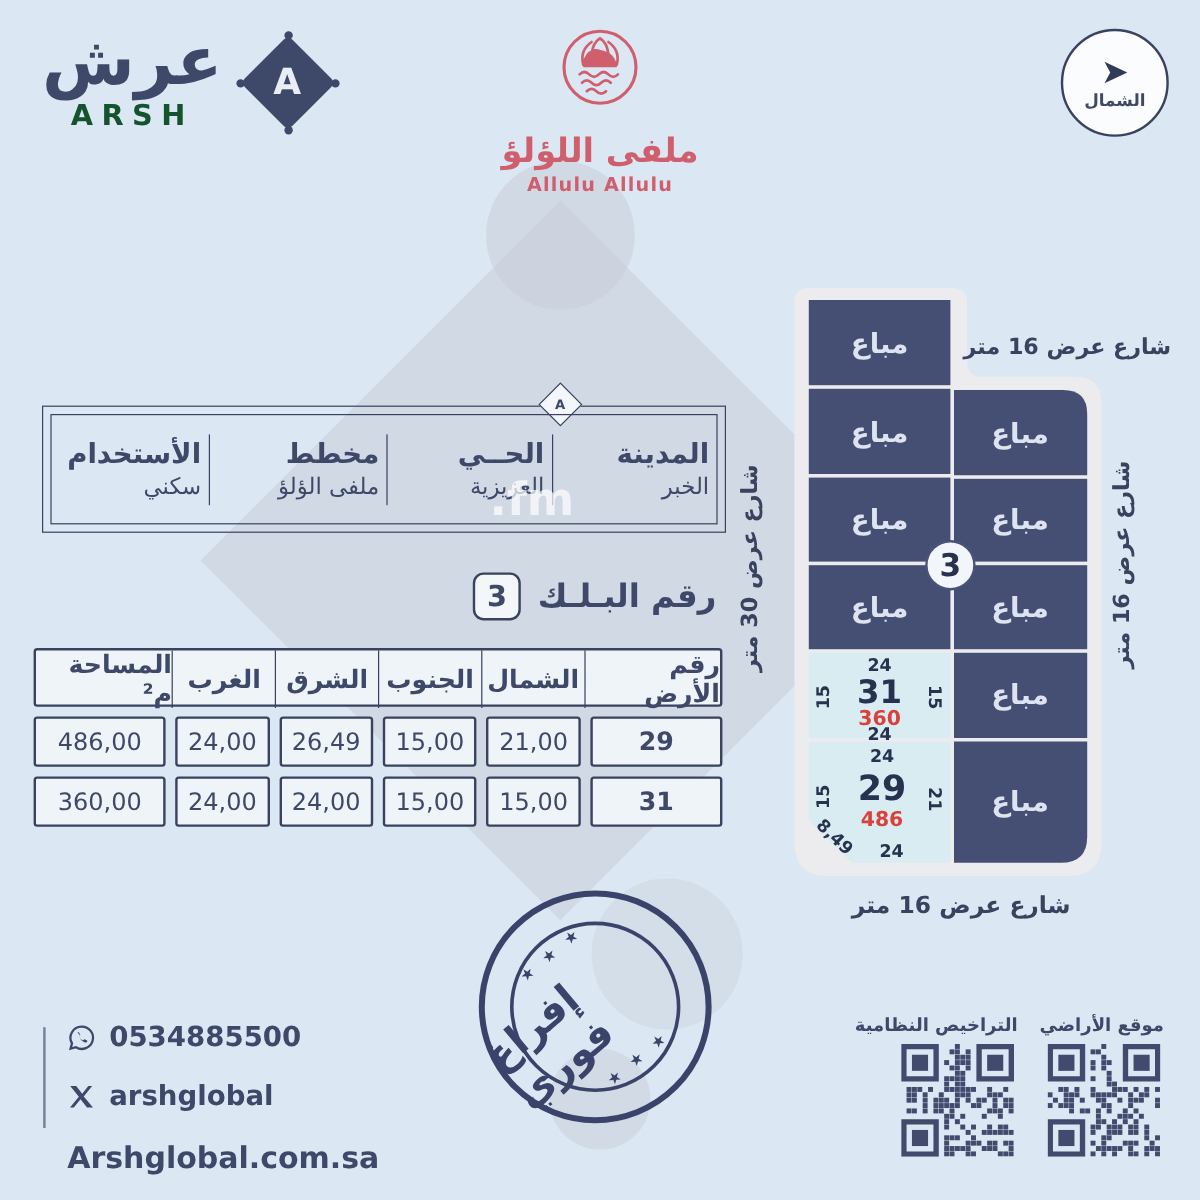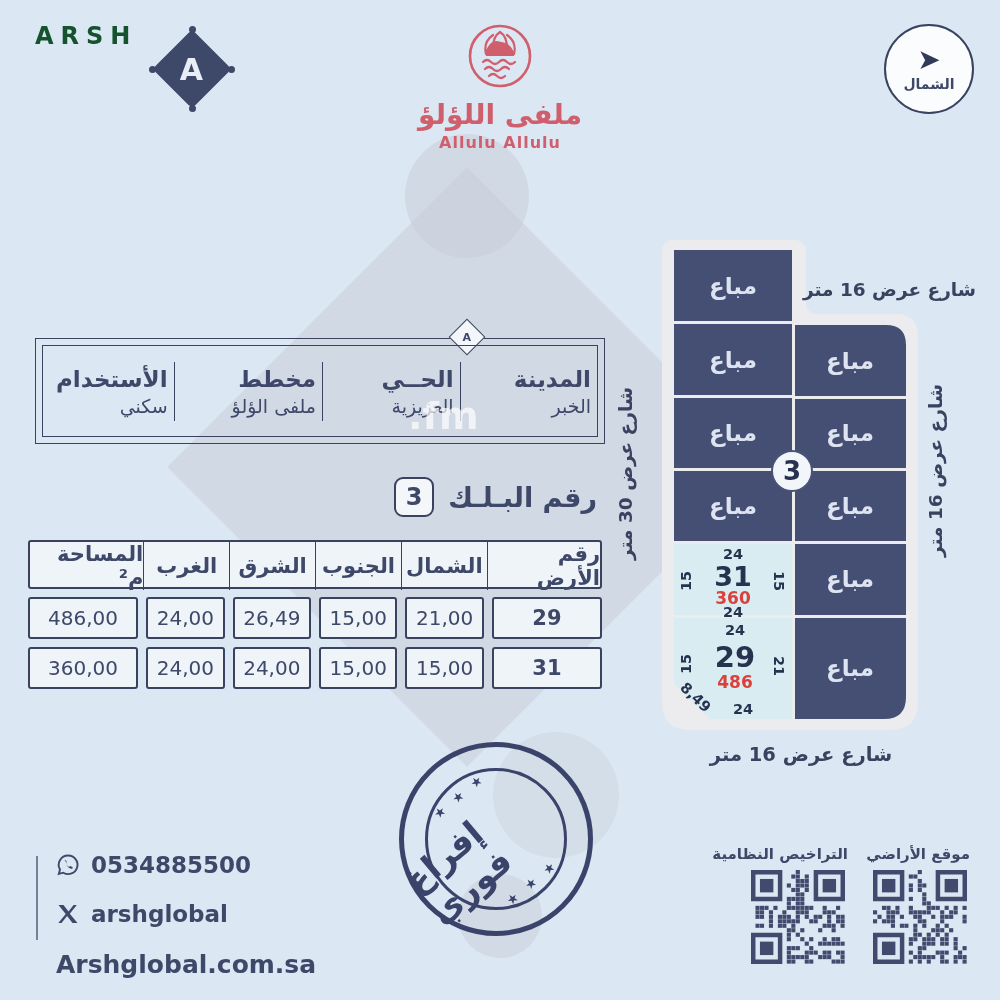--- a/index.html
+++ b/index.html
@@ -25,21 +25,21 @@
   .arsh-ar{font-size:56px;font-weight:bold;line-height:60px;color:#3e4869;}
   .arsh-en{font-size:24px;font-weight:bold;letter-spacing:7px;margin-top:0px;color:#14532d;}
   .arsh-diamond{position:relative;width:86px;height:86px;margin-left:12px;margin-top:4px;}
   .arsh-diamond .sq{position:absolute;left:15px;top:15px;width:56px;height:56px;background:#3e4869;border-radius:5px;transform:rotate(45deg);display:flex;align-items:center;justify-content:center;}
   .arsh-diamond .sq span{transform:rotate(-45deg);color:#e9edf6;font-size:30px;font-weight:bold;}
   .arsh-diamond i{position:absolute;width:7px;height:7px;border-radius:50%;background:#3e4869;}
   .arsh-diamond i.d1{left:40px;top:0;} .arsh-diamond i.d2{left:79px;top:40px;}
   .arsh-diamond i.d3{left:40px;top:79px;} .arsh-diamond i.d4{left:0;top:40px;}
   
   .malfa{position:absolute;left:405px;top:22px;width:190px;text-align:center;color:#d05f6e;}
-  .malfa-ar{font-size:28px;font-weight:bold;margin-top:0;}
+  .malfa-ar{font-size:28px;font-weight:bold;margin-top:11px;}
   .malfa-en{font-size:16px;letter-spacing:1px;margin-top:2px;font-weight:600;}
   
   .compass{position:absolute;left:884px;top:24px;width:90px;height:90px;border-radius:50%;
     background:#fbfcfe;border:2.5px solid #39425f;box-sizing:border-box;
     display:flex;flex-direction:column;align-items:center;justify-content:center;}
   .compass-arrow{font-size:28px;line-height:28px;color:#2e3а55;color:#313a58;}
   .compass-label{font-size:14px;font-weight:600;margin-top:2px;}
   
   .info-outer{position:absolute;left:35px;top:338px;width:568px;height:104px;border:1.6px solid #39425f;}
   .info-inner{position:absolute;left:6px;top:6px;right:6px;bottom:6px;border:1.6px solid #39425f;
@@ -109,20 +109,21 @@
 
   <div class="wm wm-diamond"></div>
   <div class="wm wm-circle1"></div>
   <div class="wm wm-circle2"></div>
   <div class="wm wm-circle3"></div>
 
   <div class="content">
 
     <div class="arsh-logo">
       <div class="arsh-text">
+        <div class="arsh-ar">عرش</div>
         <div class="arsh-en">ARSH</div>
       </div>
       <div class="arsh-diamond">
         <div class="sq">
             <span>A</span>
           </div>
         <i class="d1"></i>
           <i class="d2"></i>
           <i class="d3"></i>
           <i class="d4"></i>

